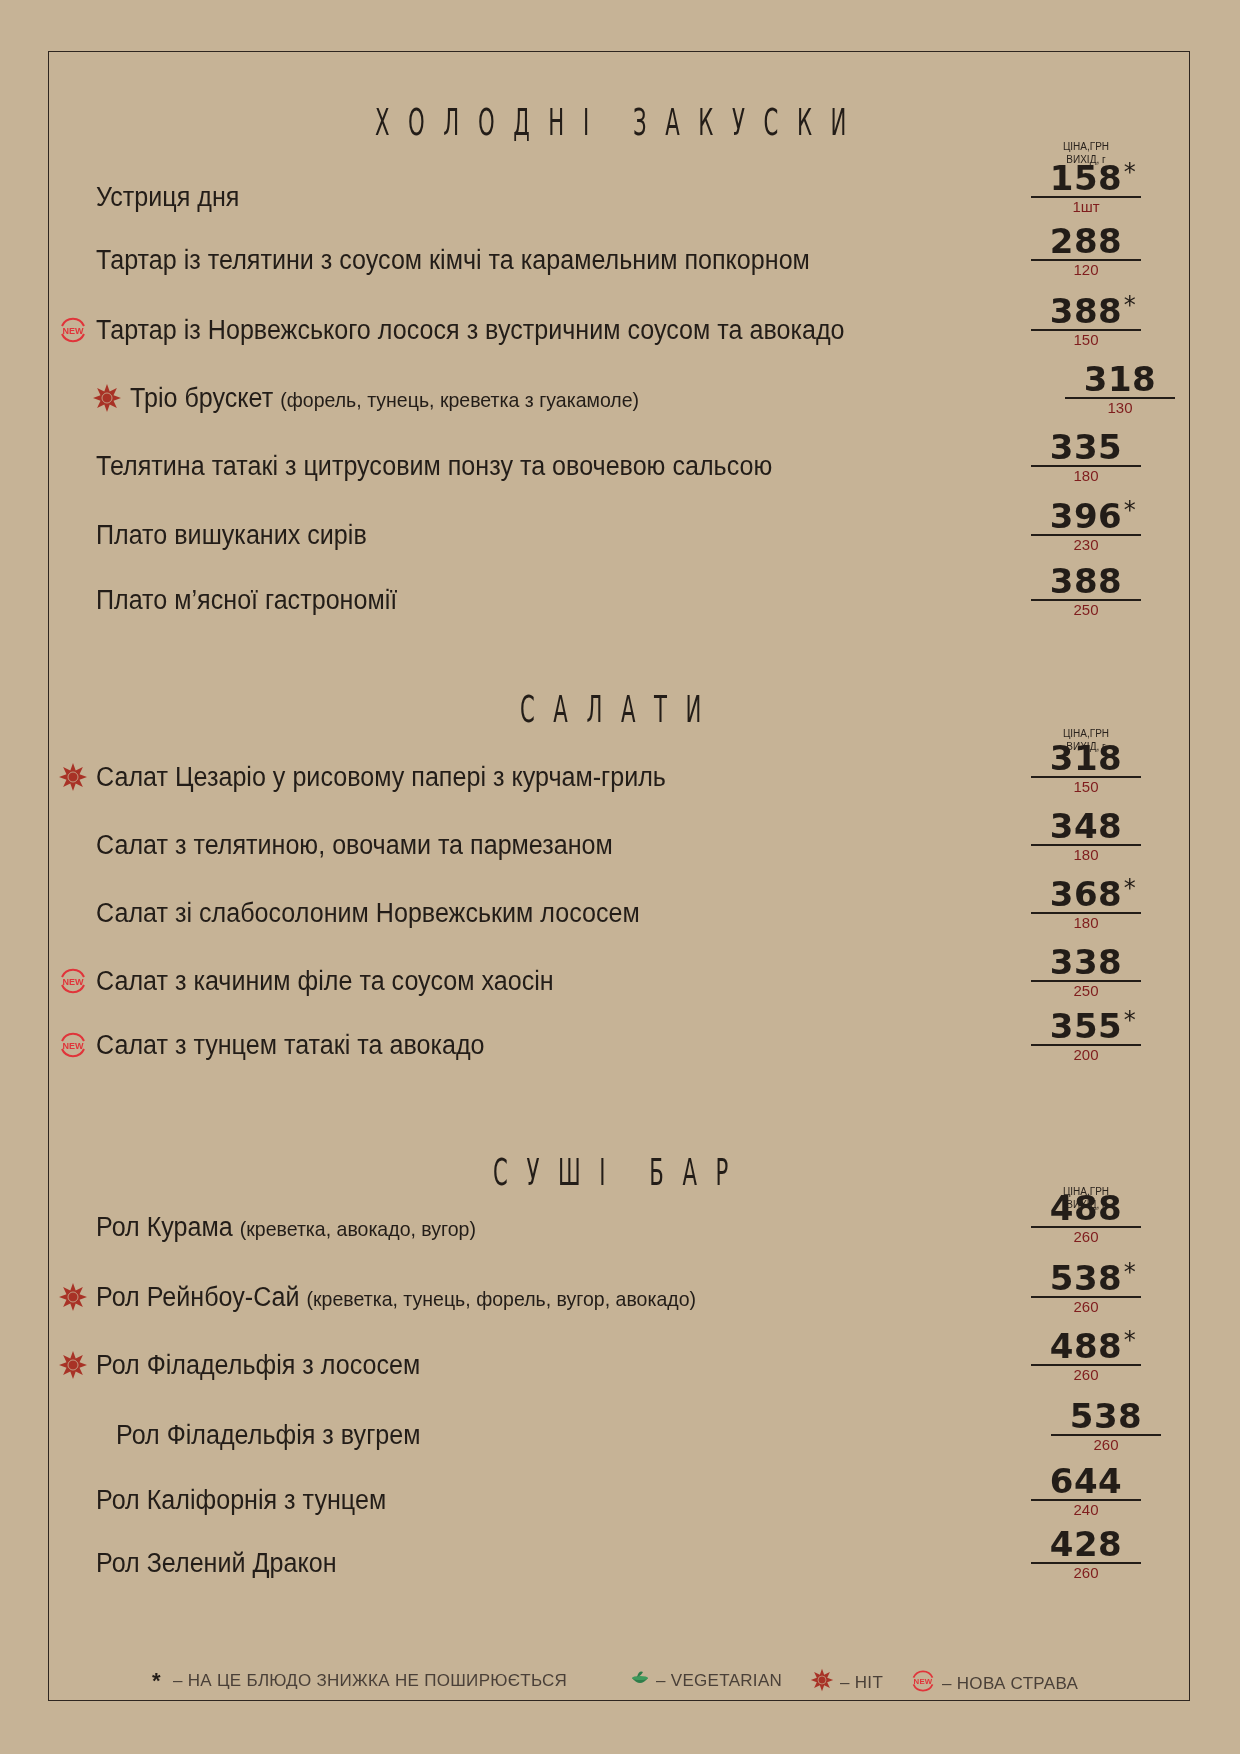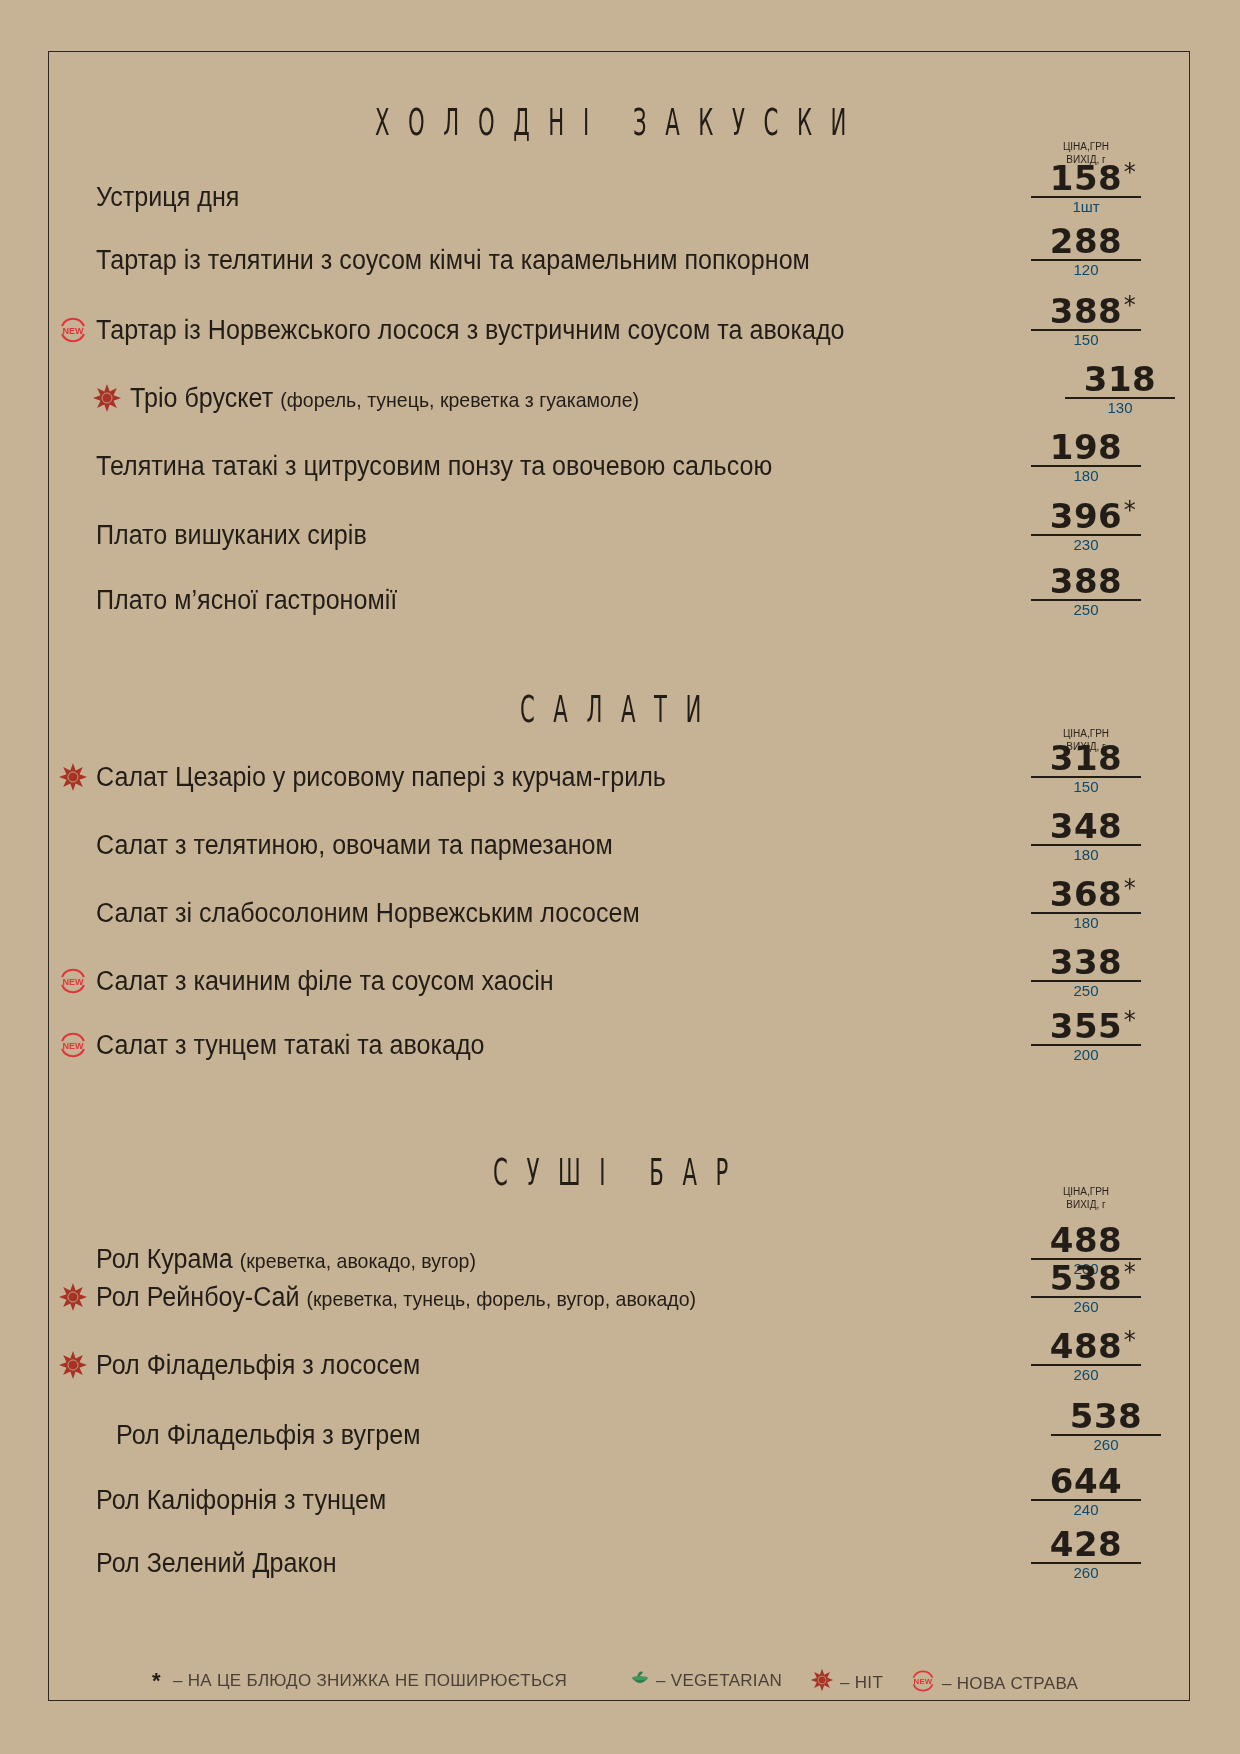--- a/index.html
+++ b/index.html
@@ -28,21 +28,21 @@
     font-size:27px; white-space:nowrap; transform:scaleX(0.93); transform-origin:left center;
   }
   .dish .sub { font-size:21px; }
   .price-box { position:absolute; left:1030px; width:112px; text-align:center; }
   .price {
     font-family:"DejaVu Sans", sans-serif; font-weight:bold; font-size:34px; line-height:36px;
     display:inline-block; position:relative; letter-spacing:0.5px;
   }
   .star { position:absolute; right:-14px; top:-6px; font-size:24px; font-weight:normal; }
   .rule { width:110px; height:2px; background:#231d18; margin:0 auto; }
-  .weight { font-size:15px; line-height:18px; color:#0c4a6e; font-family:"Liberation Sans", sans-serif; }
+  .weight { font-size:15px; line-height:18px; color:#7f1d1d; font-family:"Liberation Sans", sans-serif; }
   .legend {
     position:absolute; top:1668px; left:0; width:1240px; height:30px;
     font-family:"Liberation Sans", sans-serif; font-size:17px; color:#4a4038;
   }
   .legend .item { position:absolute; display:flex; align-items:center; gap:6px; white-space:nowrap; letter-spacing:0.3px; }
 </style>
 </head>
 <body>
 
 <div class="frame"></div>
@@ -109,21 +109,21 @@
       <div class="weight">130</div>
     </div>
   </div>
     <div class="row" style="top: 429px;">
     <span class="badge" style="top: 22px;"></span>
     <div class="dish" style="top: 22px;">
       <span class="name">Телятина татакі з цитрусовим понзу та овочевою сальсою</span>
       <span class="sub"></span>
     </div>
     <div class="price-box" style="top: 0px;">
-      <span class="price"><span class="pv">198</span><span class="star"></span></span>
+      <span class="price"><span class="pv">335</span><span class="star"></span></span>
       <div class="rule"></div>
       <div class="weight">180</div>
     </div>
   </div>
     <div class="row" style="top: 498px;">
     <span class="badge" style="top: 22px;"></span>
     <div class="dish" style="top: 22px;">
       <span class="name">Плато вишуканих сирів</span>
       <span class="sub"></span>
     </div>
@@ -225,21 +225,21 @@
     </div>
   </div>
   </div>
 
 <div class="section-title" style="top:1150px;">СУШІ БАР</div>
 <div class="col-head" style="top:1185px;">
   <div>ЦІНА,ГРН</div>
   <div>ВИХІД, г</div>
 </div>
 <div id="sec2">
-    <div class="row" style="top: 1222px; text-decoration: underline;">
+    <div class="row" style="top: 1190px; text-decoration: underline;">
     <span class="badge" style="top: 22px;"></span>
     <div class="dish" style="top: 22px;">
       <span class="name">Рол Курама</span>
       <span class="sub"> (креветка, авокадо, вугор)</span>
     </div>
     <div class="price-box" style="top: 0px;">
       <span class="price"><span class="pv">488</span><span class="star"></span></span>
       <div class="rule"></div>
       <div class="weight">260</div>
     </div>

